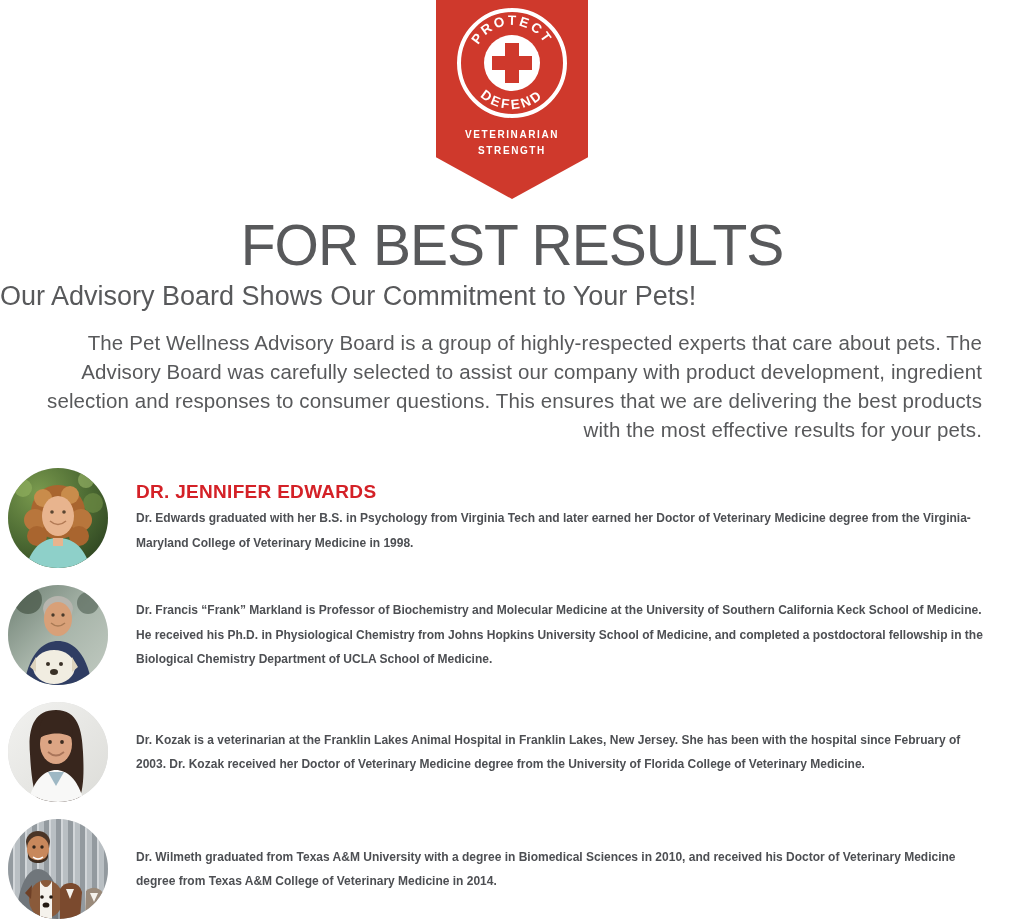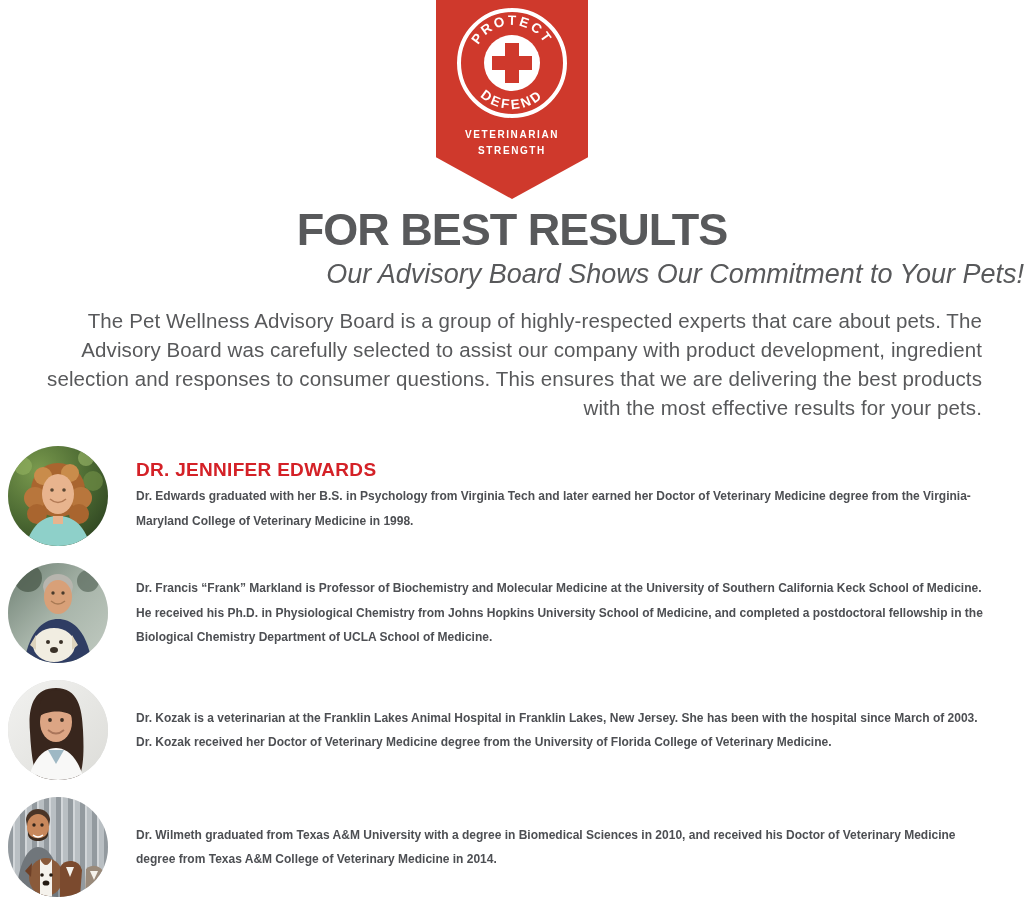--- a/index.html
+++ b/index.html
@@ -25,27 +25,27 @@
     display:flex;flex-direction:column;align-items:center;
   }
   .badge-emblem{width:120px;height:116px;margin-top:5px;display:block;}
   .badge-strength{
     color:#ffffff;text-align:center;font-weight:bold;
     font-size:10px;letter-spacing:1.6px;line-height:1.55;margin-top:6px;
   }
 
   
   .title{
-    margin-top:8px;text-align:center;
-    font-size:45px;font-weight:700;letter-spacing:-1px;
+    margin-top:18px;text-align:center;
+    font-size:57px;font-weight:400;letter-spacing:-1px;
     color:var(--heading-gray);line-height:1.0;
   }
   .subtitle{
-    margin-top:7px;text-align:right;
-    font-size:27px;font-weight:500;color:var(--heading-gray);font-style:italic;
+    margin-top:7px;text-align:left;
+    font-size:27px;font-weight:500;color:var(--heading-gray);
   }
   .intro{
     margin:16px auto 0;max-width:940px;text-align:right;
     font-size:20.5px;font-weight:300;color:var(--heading-gray);
     line-height:29px;letter-spacing:0.1px;
   }
 
   
   .advisors{margin:24px 0 0 8px;}
   .advisor{
@@ -181,21 +181,21 @@
           <ellipse cx="48" cy="42" rx="16" ry="20" fill="#dca584"></ellipse>
           <path d="M48 10 C 32 12 30 26 32 36 C 40 30 58 30 64 36 C 66 24 62 12 48 10 Z" fill="#38261d"></path>
           <path d="M40 50 q8 7 16 0" stroke="#a9755a" stroke-width="1.7" fill="none"></path>
           <circle cx="42" cy="40" r="1.9" fill="#3c2c20"></circle>
           <circle cx="54" cy="40" r="1.9" fill="#3c2c20"></circle>
           <path d="M20 100 C 26 76 38 68 48 68 C 58 68 70 76 76 100 Z" fill="#f8f8f7"></path>
           <path d="M40 70 L 48 84 L 56 70 Z" fill="#9eb8c4"></path>
         </svg>
       </div>
       <div class="advisor-text">
-        <div class="advisor-bio">Dr. Kozak is a veterinarian at the Franklin Lakes Animal Hospital in Franklin Lakes, New Jersey. She has been with the hospital since March of 2003. Dr. Kozak received her Doctor of Veterinary Medicine degree from the University of Florida College of Veterinary Medicine.</div>
+        <div class="advisor-bio">Dr. Kozak is a veterinarian at the Franklin Lakes Animal Hospital in Franklin Lakes, New Jersey. She has been with the hospital since February of 2003. Dr. Kozak received her Doctor of Veterinary Medicine degree from the University of Florida College of Veterinary Medicine.</div>
       </div>
     </div>
 
     <div class="advisor">
       <div class="avatar">
         <svg viewBox="0 0 100 100" aria-hidden="true">
           <defs>
               <pattern id="corrugated" width="12" height="12" patternUnits="userSpaceOnUse">
             <rect width="12" height="12" fill="#b9bfc3"></rect>
             <rect width="5" height="12" fill="#939a9f"></rect>

